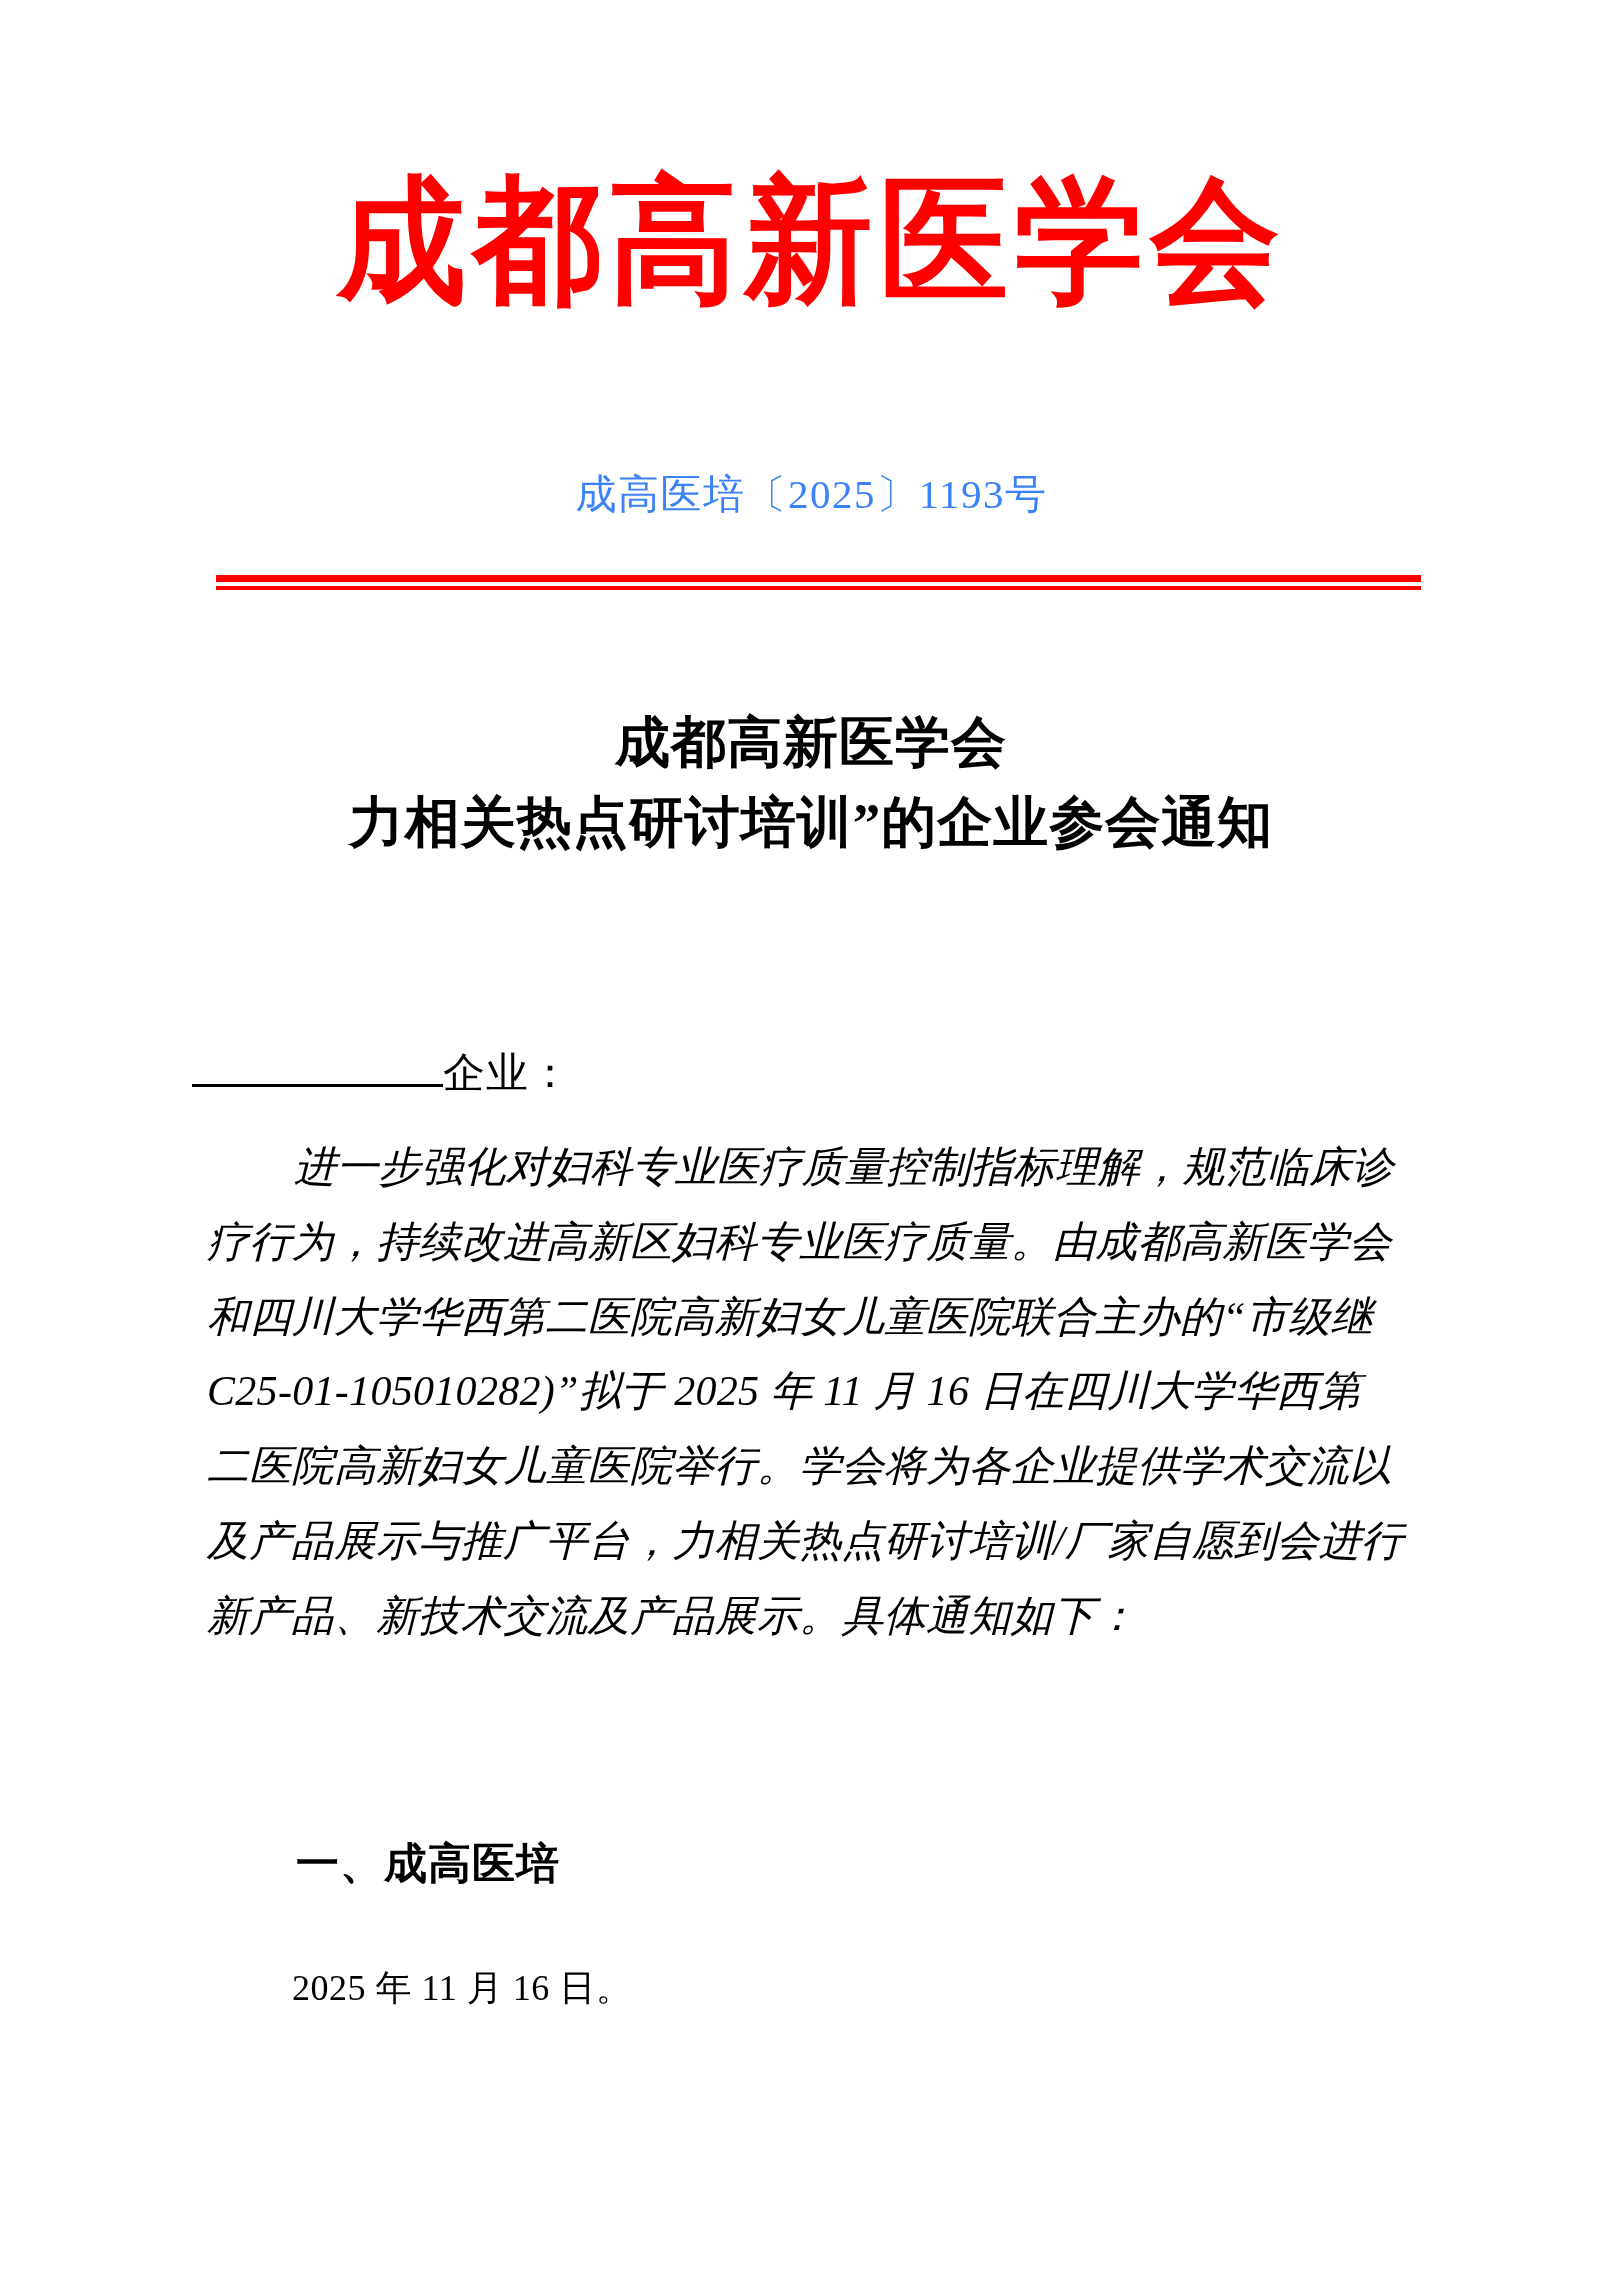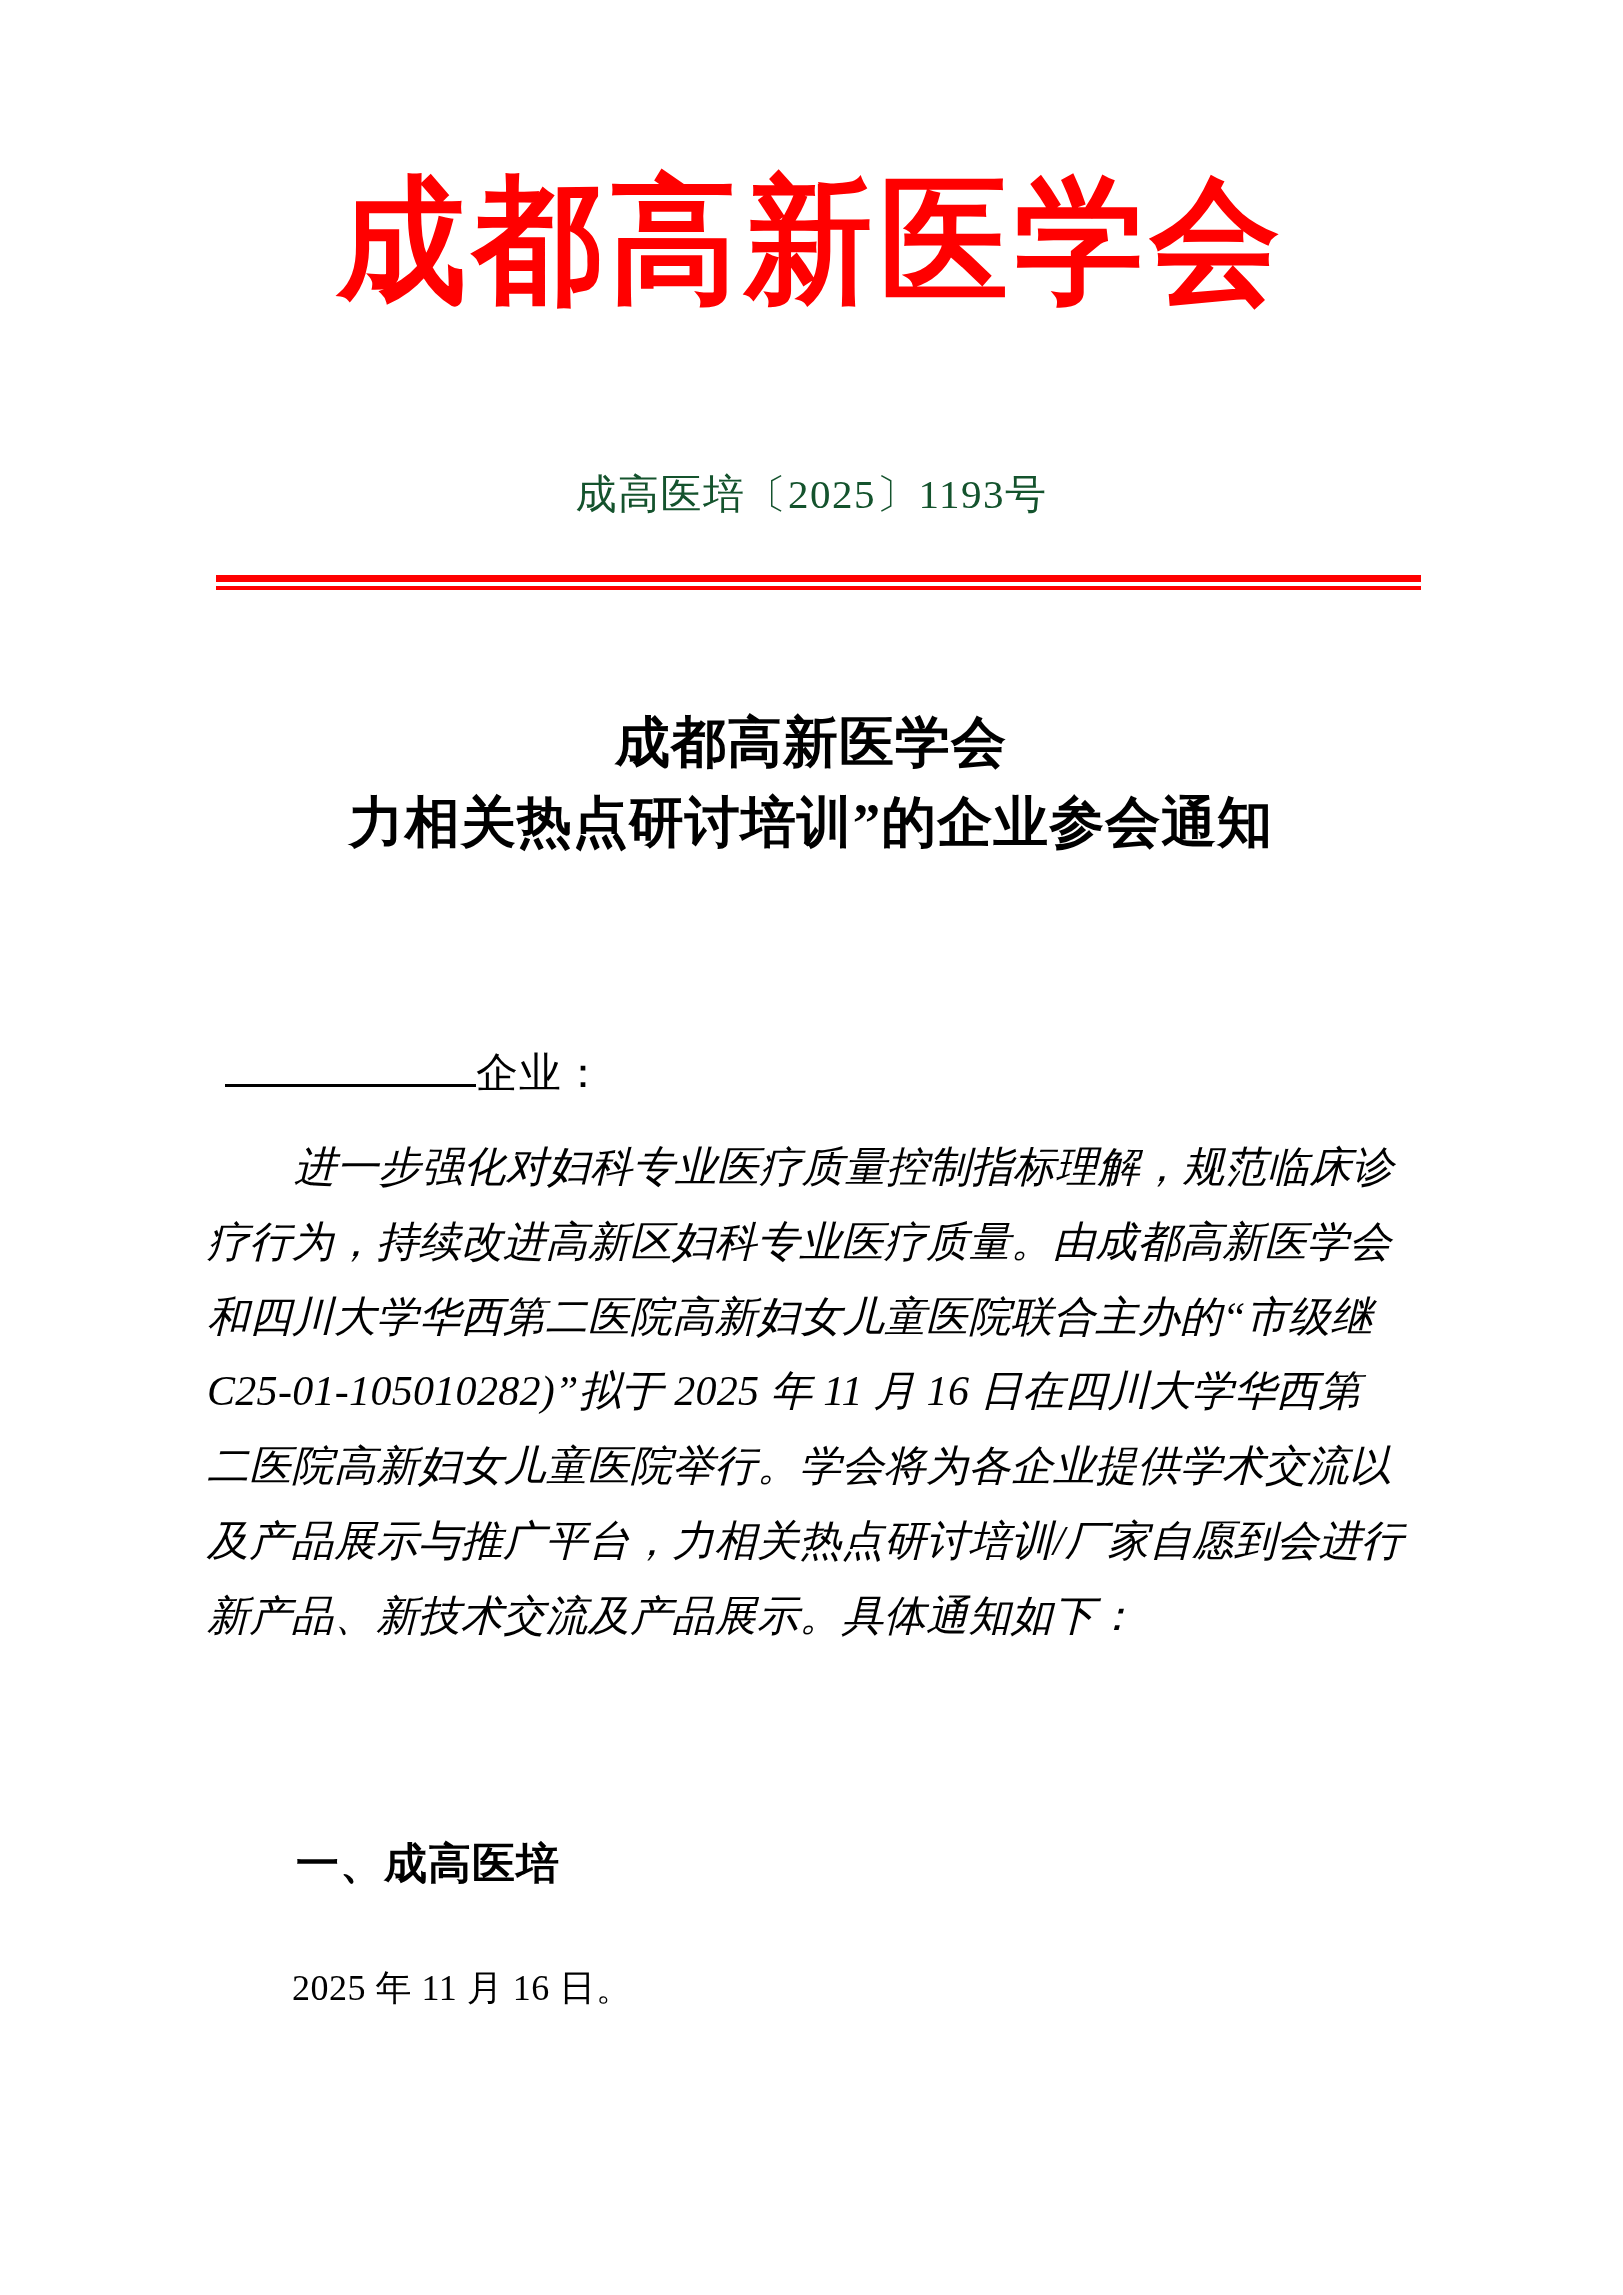--- a/index.html
+++ b/index.html
@@ -51,21 +51,21 @@
     width: 1623px;
     text-align: center;
   }
 
   .doc-number {
     display: inline-block;
     font-family: "Liberation Serif", "DejaVu Serif", serif;
     font-size: 41px;
     line-height: 1.2;
     letter-spacing: 1.5px;
-    color: #14532d;
+    color: #3b82f6;
     white-space: nowrap;
   }
 
   
   .rule-block {
     position: absolute;
     left: 216px;
     top: 575px;
     width: 1205px;
   }
@@ -103,21 +103,21 @@
     font-size: 55px;
     line-height: 1.46;
     letter-spacing: 1px;
     color: #000000;
     white-space: nowrap;
   }
 
   
   .salutation {
     position: absolute;
-    left: 225px;
+    left: 192px;
     top: 1045px;
     font-family: "Liberation Serif", "DejaVu Serif", serif;
     font-size: 42px;
     line-height: 1.35;
     letter-spacing: 1px;
     color: #000000;
     white-space: nowrap;
   }
 
   .blank-fill {

